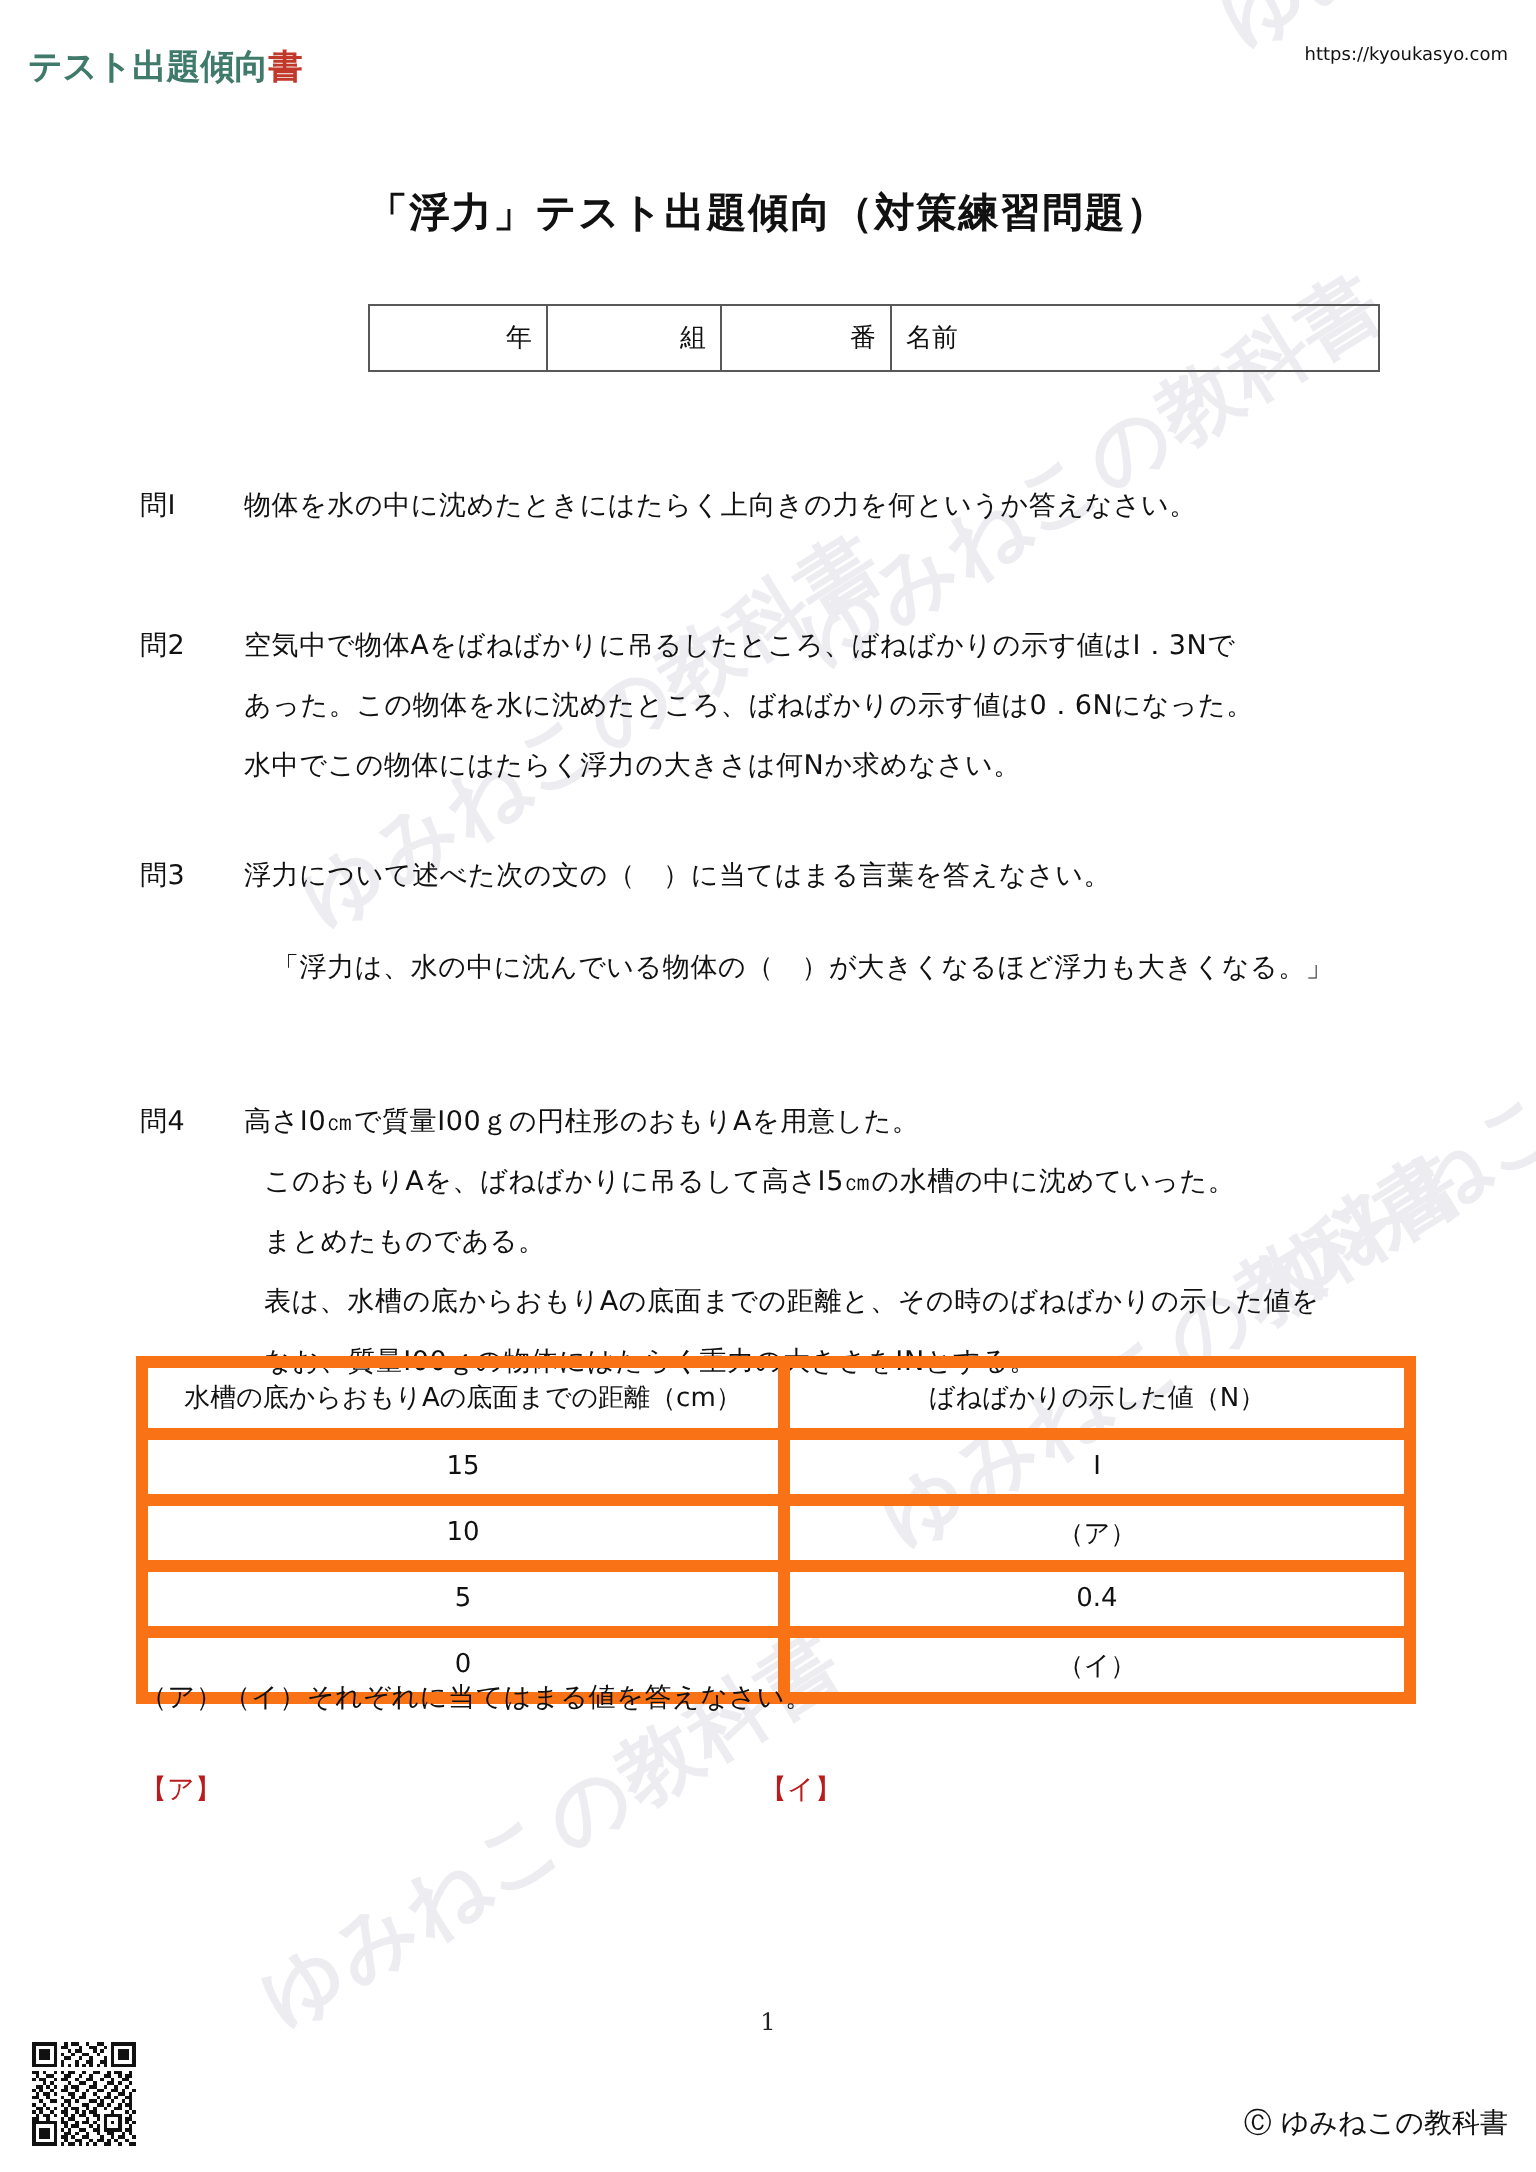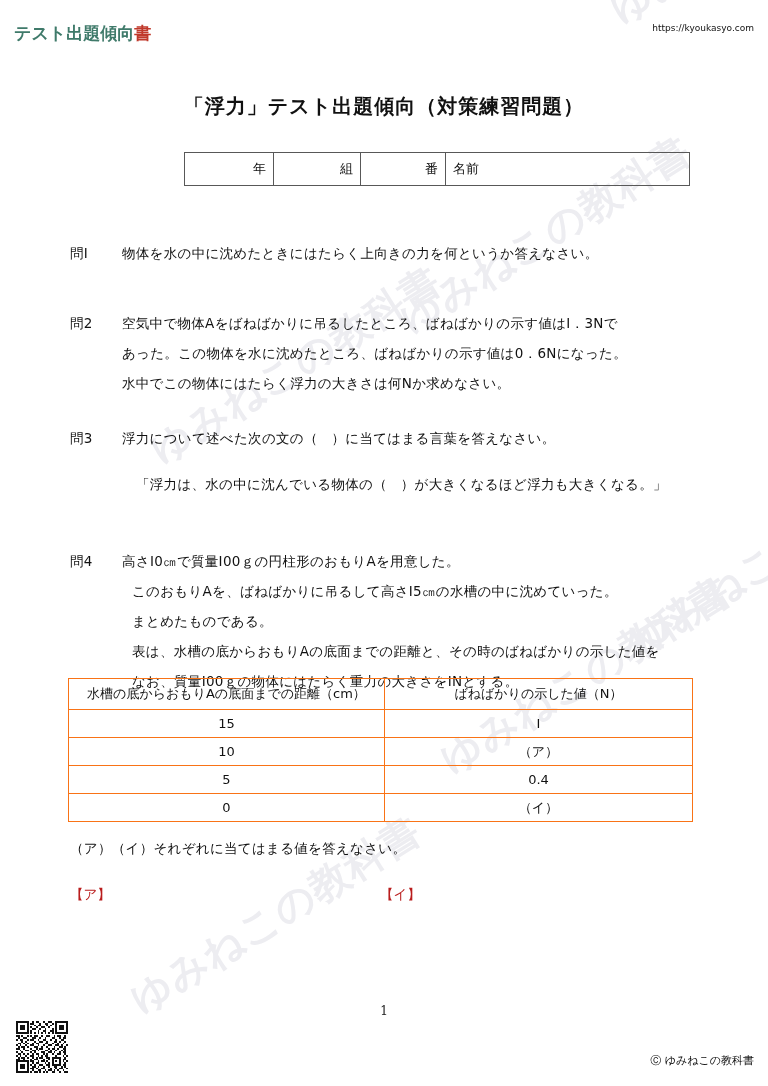--- a/index.html
+++ b/index.html
@@ -134,21 +134,21 @@
   .data-table {
     position: absolute;
     left: 68px;
     top: 678px;
     width: 622px;
     border-collapse: collapse;
     table-layout: fixed;
   }
   .data-table th,
   .data-table td {
-    border: 1px solid #f97316;
+    border: 6px solid #f97316;
     text-align: center;
     font-size: 13px;
     font-weight: normal;
     color: #111111;
     height: 27px;
     padding: 0;
   }
   .data-table th { height: 30px; }
   .col-dist { width: 315px; }
   .col-val  { width: 307px; }
@@ -190,21 +190,21 @@
     width: 768px;
     text-align: center;
     font-size: 12px;
     color: #222222;
     font-family: "DejaVu Serif", "Liberation Serif", serif;
   }
   .copyright {
     position: absolute;
     right: 14px;
     top: 1053px;
-    font-size: 11px;
+    font-size: 14px;
     color: #111111;
     white-space: nowrap;
   }
 </style>
 </head>
 <body>
 
 <div class="watermark-layer">
   <div class="wm" style="left: 600px; top: -10px; color: rgb(237, 237, 241);">ゆみねこの教科書</div>
   <div class="wm" style="left: 390px; top: 300px; color: rgb(237, 237, 241);">ゆみねこの教科書</div>

